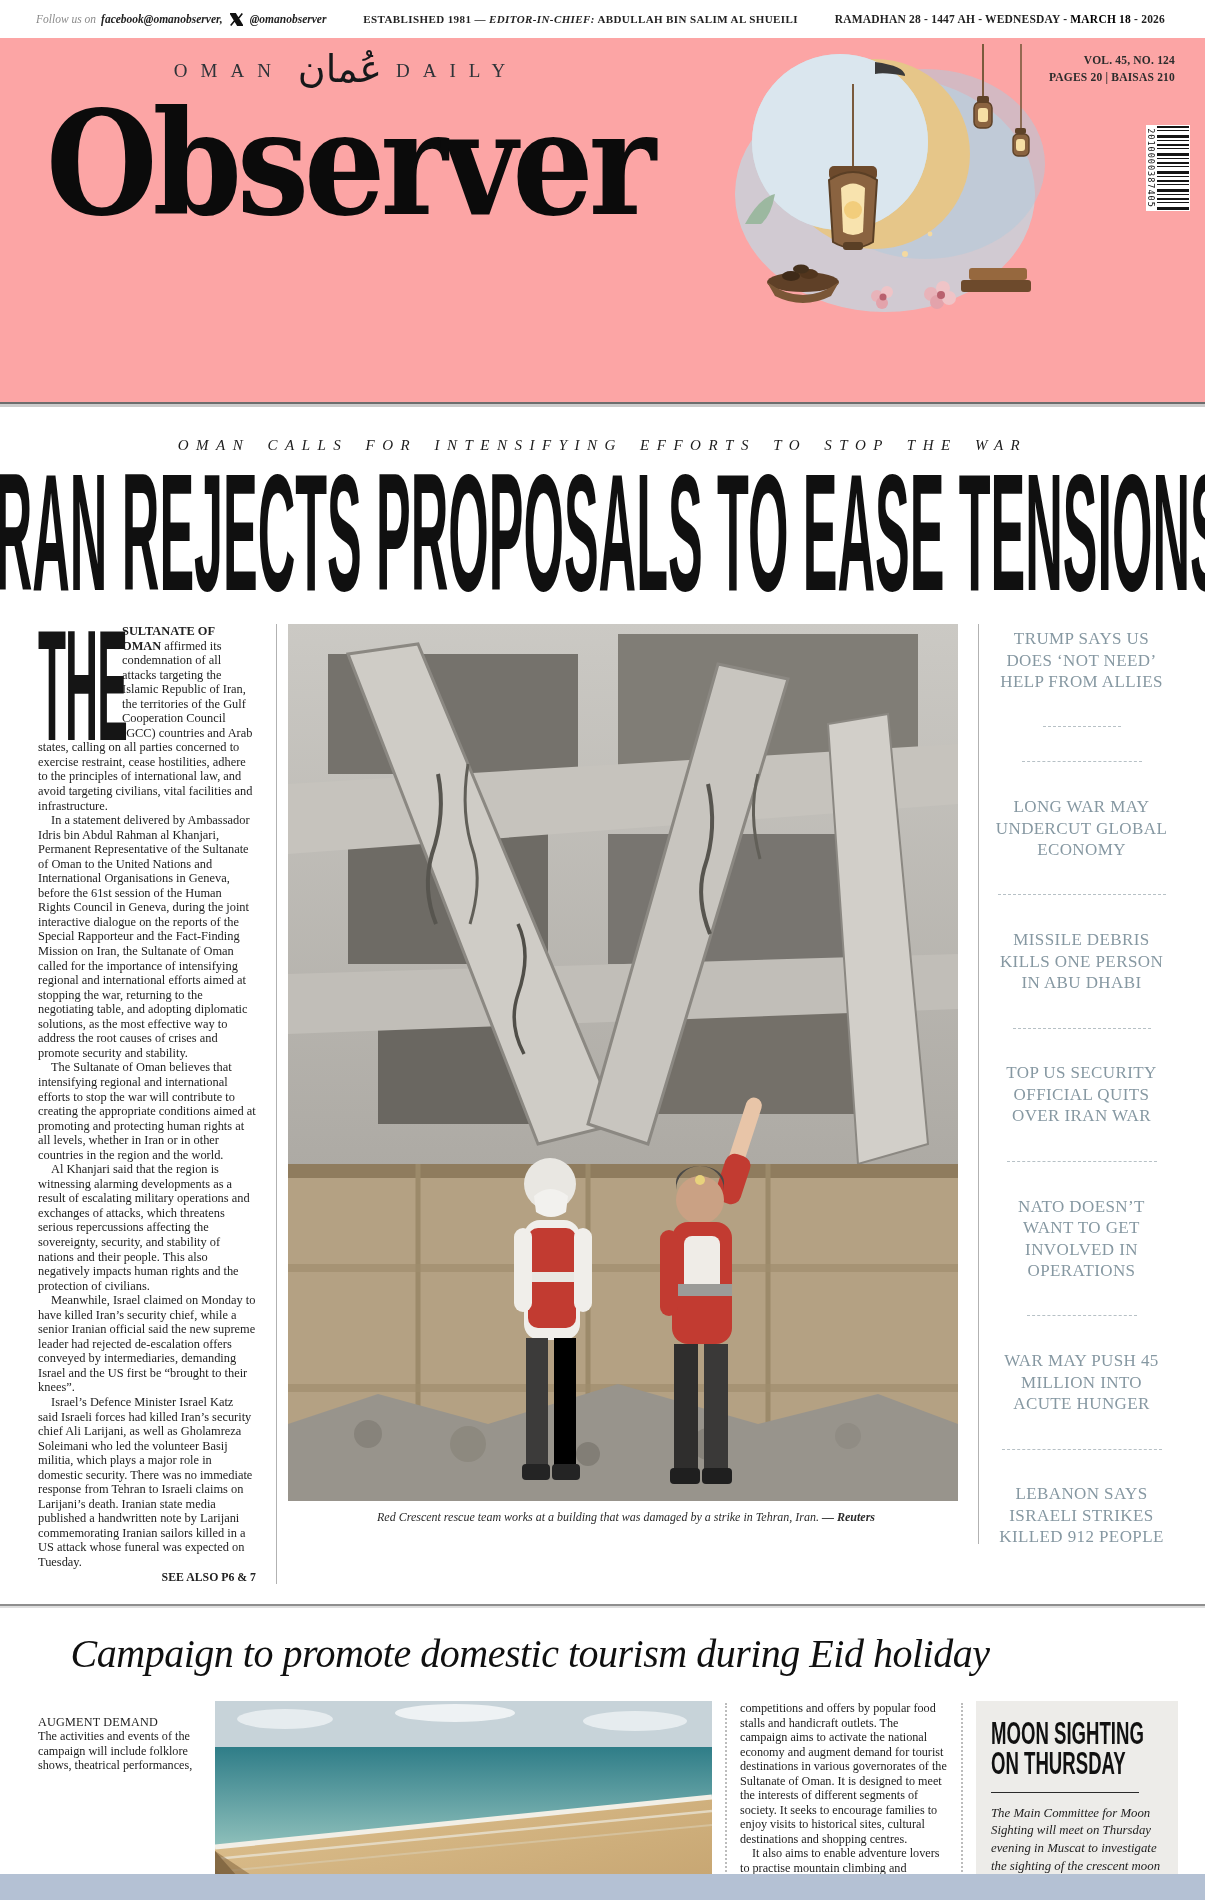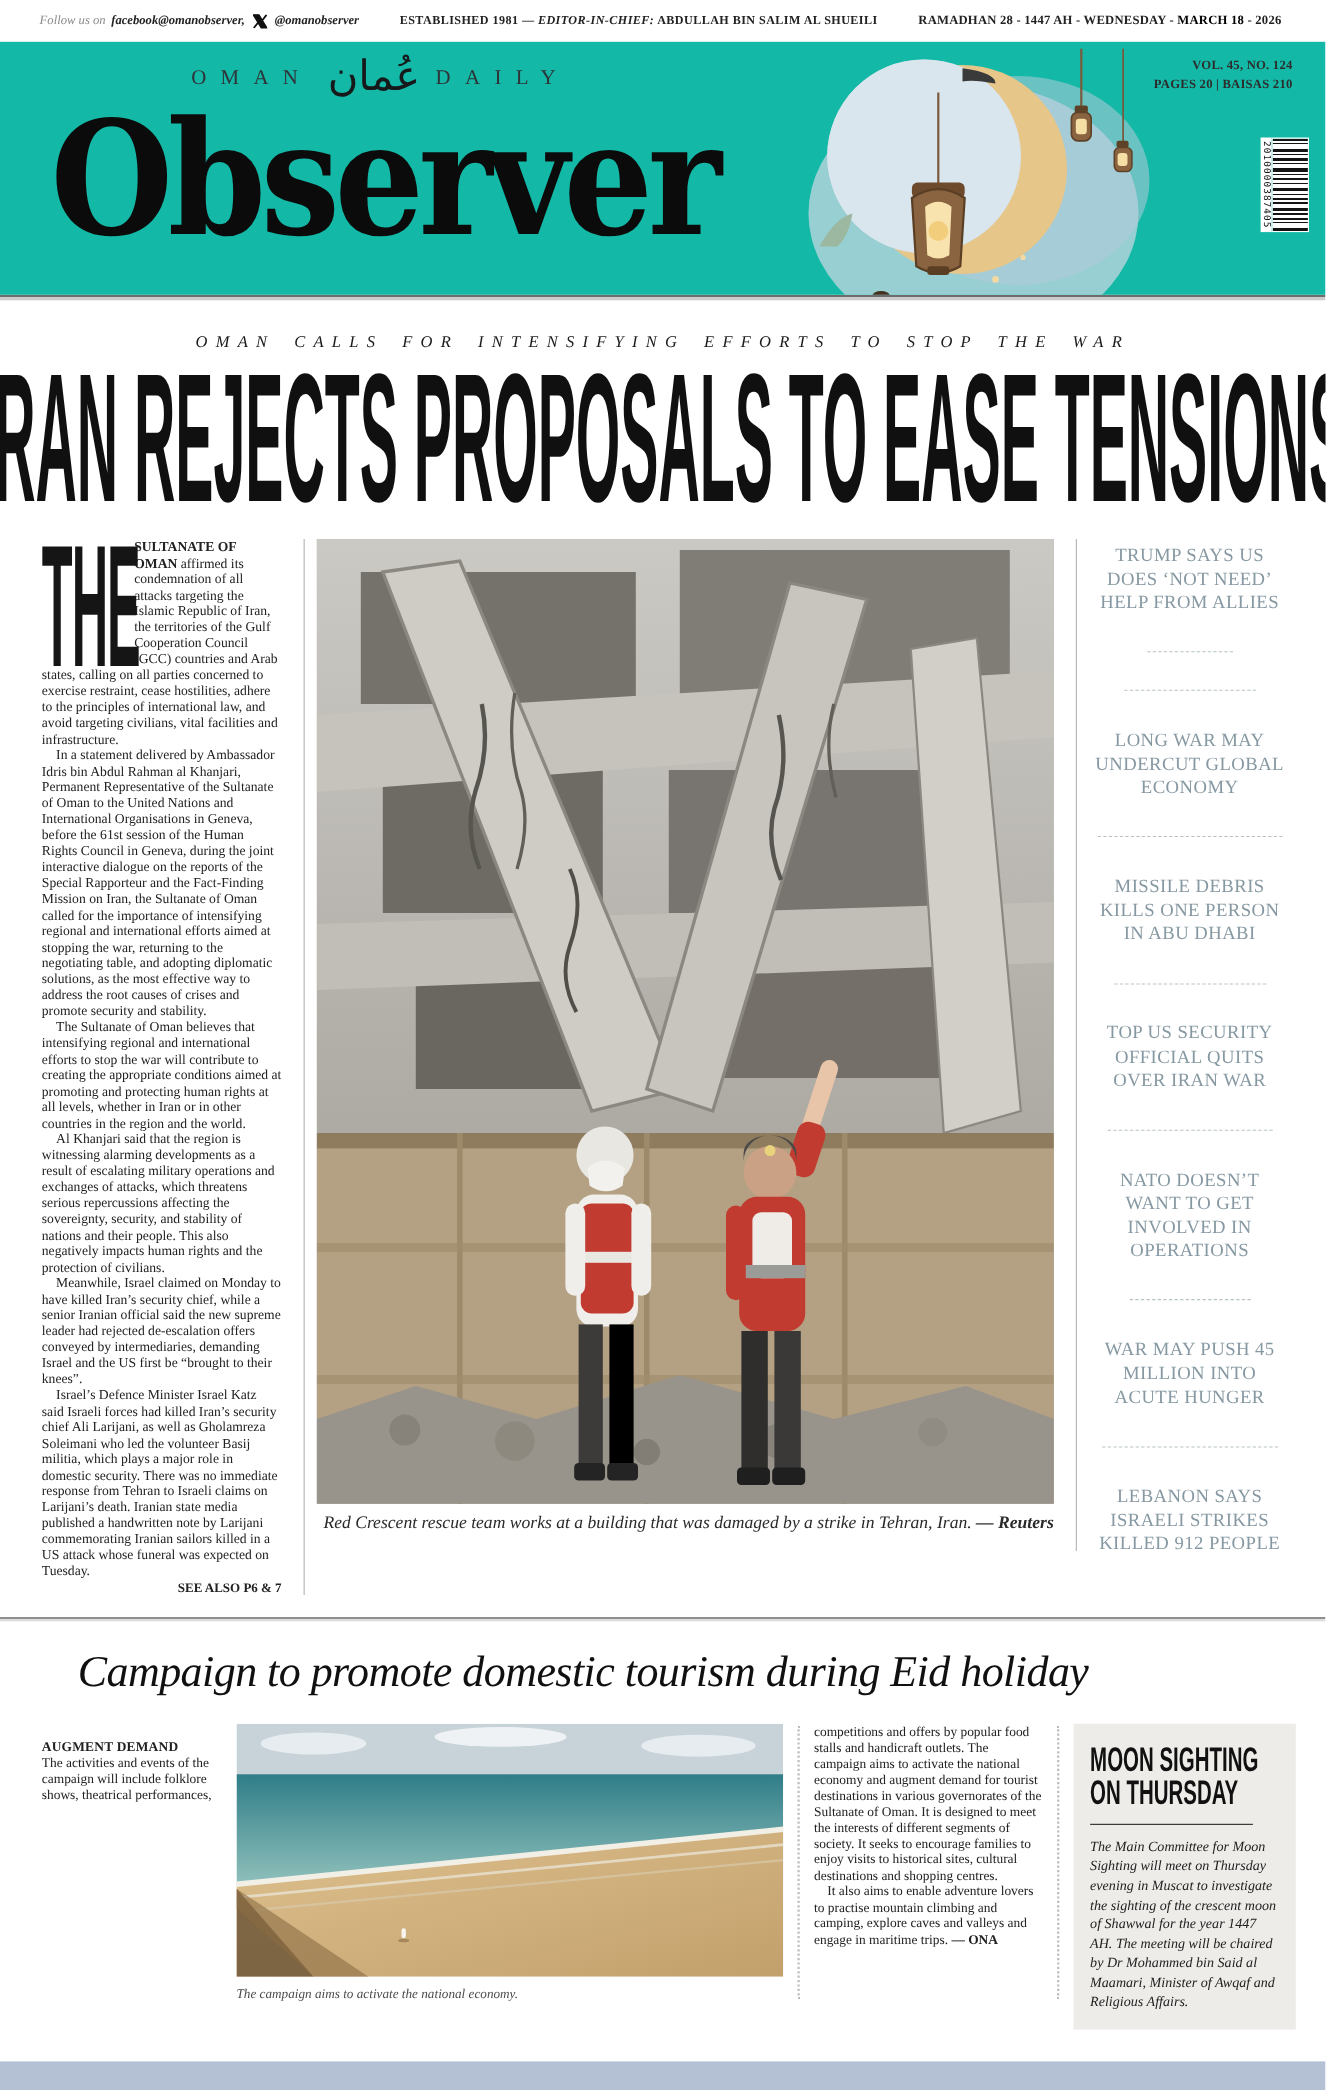--- a/index.html
+++ b/index.html
@@ -12,21 +12,21 @@
   .topbar{ height:38px; display:flex; align-items:center; justify-content:space-between;
     padding:0 40px 0 36px; font-size:11.5px; }
   .tb-left{ font-style:italic; color:#8a8a8a; display:flex; align-items:center; gap:5px;}
   .tb-left b{ color:#222; font-weight:700; }
   .x-logo{ display:inline-flex; margin:0 2px; }
   .tb-center{ font-size:11px; font-weight:700; color:#222; letter-spacing:.4px; }
   .tb-center i{ font-style:italic; }
   .tb-right{ font-size:11.5px; font-weight:700; color:#222; letter-spacing:.2px;font-family:Liberation Serif, serif; }
   .tb-right .emph{ font-weight:700; color:#000; }
   
-  .masthead{ position:relative; height:230px; background:#14b8a6; overflow:hidden; }
+  .masthead{ position:relative; height:364px; background:#fca5a5; overflow:hidden; }
   .brand{ position:absolute; left:46px; top:18px; width:600px; text-align:center; }
   .brand-top{ display:flex; align-items:center; justify-content:center; gap:14px;
     font-size:19px; letter-spacing:13px; color:#2e3338; font-weight:400; }
   .brand-top .arabic{ font-size:38px; letter-spacing:0; line-height:.8; color:#16181a;
     font-family:"DejaVu Sans", sans-serif; transform:translateY(-2px); }
   .brand-name{ font-family:"DejaVu Serif", serif; font-weight:700; font-size:128px;
     line-height:1; letter-spacing:-5px; color:#0b0b0b; transform:scaleY(1.12);
     transform-origin:center top; margin-top:6px; }
   .vol{ position:absolute; top:14px; right:30px; text-align:right; font-weight:700;
     font-size:11.5px; color:#2c2c2c; line-height:1.5; letter-spacing:.2px; }
@@ -55,37 +55,37 @@
   .col-article p.indent{ text-indent:13px; }
   .dropcap-box{ float:left; width:84px; height:116px; }
   .dropcap-box span{ display:inline-block; font-family:"Liberation Sans", sans-serif;
     font-weight:700; font-size:158px; line-height:.78; letter-spacing:-3px; color:#151515;
     transform:scaleX(0.29); transform-origin:left top; }
   .lead-bold{ font-weight:700; }
   .see-also{ text-align:right; font-weight:700; font-size:11.8px; margin-top:3px; }
   .col-photo{ flex:none; width:688px; margin-left:14px; padding-left:11px;
     border-left:1px solid #b2b2b2; }
   .photo-svg{ display:block; width:670px; height:877px; background:#b7b4ae; }
-  .photo-cap{ margin-top:9px; text-align:center; font-style:italic; font-size:16px;
+  .photo-cap{ margin-top:9px; text-align:center; font-style:italic; font-size:12px;
     color:#2a2a2a; }
   .photo-cap .credit{ font-weight:700; }
   .vrule{ width:1px; background:#b2b2b2; margin:0 0 40px 14px; }
   .col-sidebar{ flex:1; display:flex; flex-direction:column; justify-content:space-between;
     text-align:center; color:#8698a2; font-size:17px; line-height:21.5px;
     letter-spacing:.4px; padding:4px 0 36px 14px; }
   .dash-sep{ border-top:1px dashed #b7c1c6; margin:0 auto; }
   
   .section-rule{ height:4px; margin-top:20px;
     background:linear-gradient(#8f8f8f 0 50%, #dedede 50% 100%); }
   .tour-head{ width:1060px; text-align:center; font-style:italic; font-size:40px;
     font-weight:400; color:#101010; letter-spacing:-.5px; margin:22px 0 24px; }
   .bottom-grid{ display:flex; padding:0 35px 0 38px; align-items:stretch; }
   .t-col1{ width:167px; flex:none; font-size:12.2px; line-height:14.3px; color:#222; }
   .t-col1 p.indent{ text-indent:12px; }
-  .t-sub{ font-weight:700; margin-top:14px; letter-spacing:.2px; }
+  .t-sub{ font-weight:400; margin-top:14px; letter-spacing:.2px; }
   .t-photo{ flex:none; margin-left:10px; width:497px; }
   .beach-svg{ display:block; width:497px; height:230px; }
   .t-photo-cap{ margin-top:8px; font-style:italic; font-size:12px; color:#4a4a4a; }
   .dot-rule{ width:0; border-left:2px dotted #bcbcbc; margin:2px 13px 28px 13px; }
   .t-col2{ width:208px; flex:none; font-size:12.2px; line-height:14.5px; color:#222; }
   .t-col2 p.indent{ text-indent:12px; }
   .t-credit{ font-weight:700; }
   .t-moon{ width:202px; flex:none; background:#edece9; padding:18px 15px 16px;
     align-self:flex-start; }
   .moon-title span{ display:block; font-family:"Liberation Sans", sans-serif;

